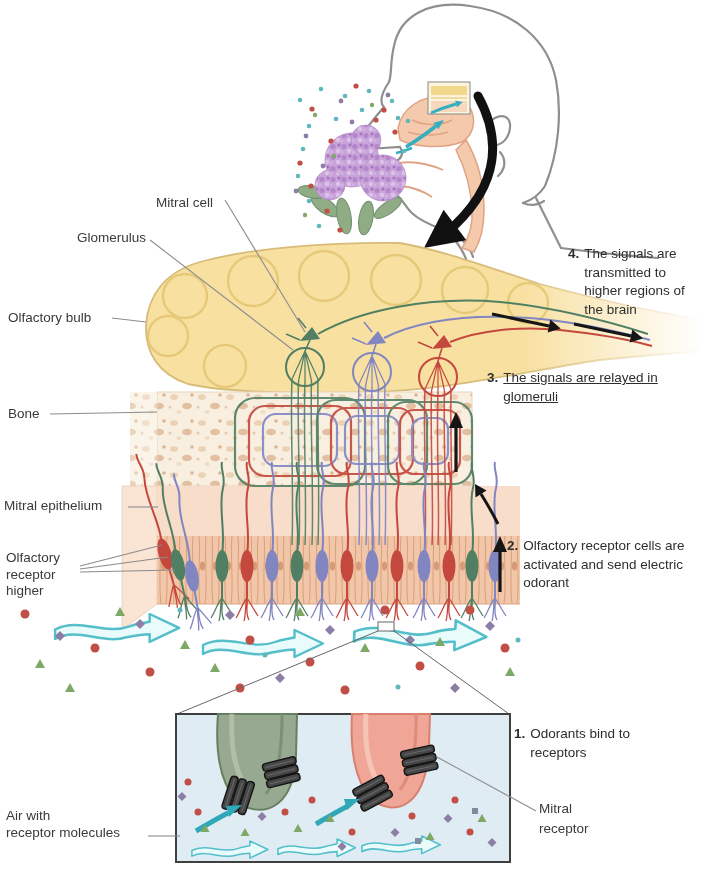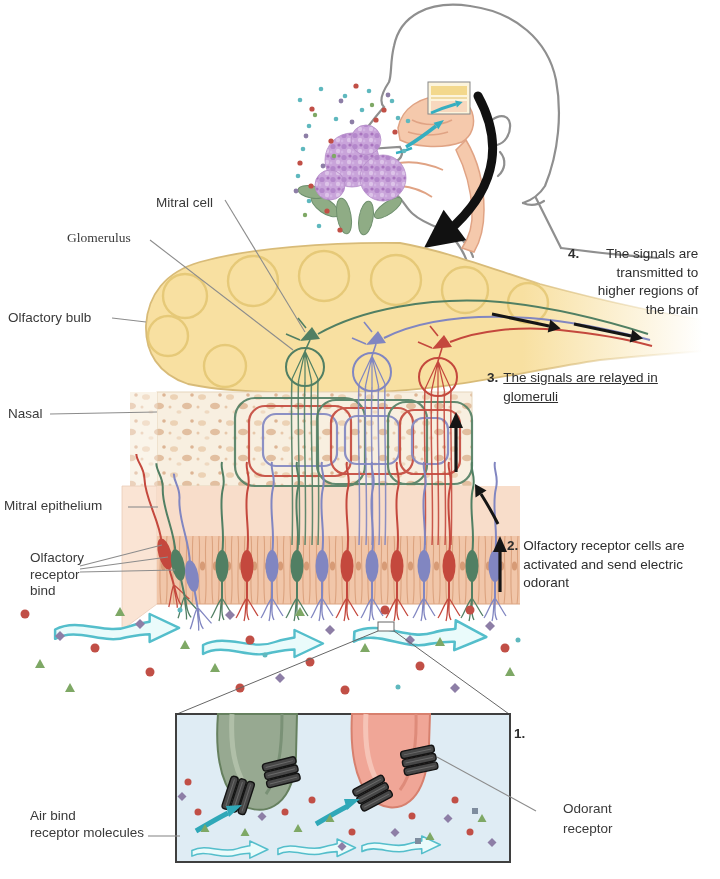--- a/index.html
+++ b/index.html
@@ -1,20 +1,20 @@
 <!DOCTYPE html>
 <html><head>
 <meta charset="utf-8">
 <style>
   html,body{margin:0;padding:0;background:#fff;}
   #stage{position:relative;width:720px;height:879px;background:#fff;overflow:hidden;
          font-family:"Liberation Sans",sans-serif;}
   #art{position:absolute;left:0;top:0;}
   .lbl{position:absolute;font:400 13.5px/16.5px "Liberation Sans",sans-serif;color:#3a3a3a;white-space:nowrap;}
-  .lbl.multi{white-space:normal;margin-left:24px;}
+  .lbl.multi{white-space:normal;}
   .step{position:absolute;display:flex;font:400 13.5px/18.5px "Liberation Sans",sans-serif;color:#2e2e2e;}
   .step .num{font-weight:700;margin-right:5px;flex:none;}
 </style>
 </head>
 <body>
 <div id="stage">
 
 <svg id="art" width="720" height="879" viewBox="0 0 720 879">
   <defs>
     <pattern id="bonePat" width="28" height="26" patternUnits="userSpaceOnUse">
@@ -414,47 +414,48 @@
     <line x1="128" y1="507" x2="158" y2="507"></line>
     <line x1="80" y1="566" x2="162" y2="545"></line>
     <line x1="80" y1="569" x2="168" y2="557"></line>
     <line x1="80" y1="572" x2="175" y2="570"></line>
     <line x1="148" y1="836" x2="180" y2="836"></line>
     <line x1="536" y1="811" x2="437" y2="757"></line>
   </g>
 </svg>
 
 <div class="lbl" style="left:156px;top:189px;margin-top:6px;">Mitral cell</div>
-<div class="lbl" style="left:67px;top:230px;font-family:Liberation Serif, serif;">Glomerulus</div>
+<div class="lbl" style="left:77px;top:230px;">Glomerulus</div>
 <div class="lbl" style="left:8px;top:310px;">Olfactory bulb</div>
-<div class="lbl" style="left:8px;top:406px;">Nasal</div>
+<div class="lbl" style="left:8px;top:406px;">Bone</div>
 <div class="lbl" style="left:4px;top:498px;">Mitral epithelium</div>
 <div class="lbl multi" style="left:6px;top:550px;width:80px;">
   <span>Olfactory</span><br>
   <span>receptor</span><br>
-  <span>bind</span>
+  <span>higher</span>
 </div>
 <div class="lbl multi" style="left:6px;top:808px;width:150px;">
-  <span>Air bind</span><br>
+  <span>Air with</span><br>
   <span>receptor molecules</span>
 </div>
 <div class="lbl multi" style="left:539px;top:799px;width:90px;line-height:20px;">
-  <span>Odorant</span><br>
+  <span>Mitral</span><br>
   <span>receptor</span>
 </div>
 
 <div class="step" style="left:568px;top:245px;">
   <span class="num">4.</span>
-  <span style="width:114px;text-align:right;">The signals are transmitted to higher regions of the brain</span>
+  <span style="width:114px;">The signals are transmitted to higher regions of the brain</span>
 </div>
 <div class="step" style="left:487px;top:369px;">
   <span class="num">3.</span>
   <span style="width:165px;text-decoration:underline;">The signals are relayed in glomeruli</span>
 </div>
 <div class="step" style="left:507px;top:537px;">
   <span class="num">2.</span>
   <span style="width:168px;">Olfactory receptor cells are activated and send electric odorant</span>
 </div>
 <div class="step" style="left:514px;top:725px;">
   <span class="num">1.</span>
+  <span style="width:128px;">Odorants bind to receptors</span>
 </div>
 
 </div>
 
 </body></html>

